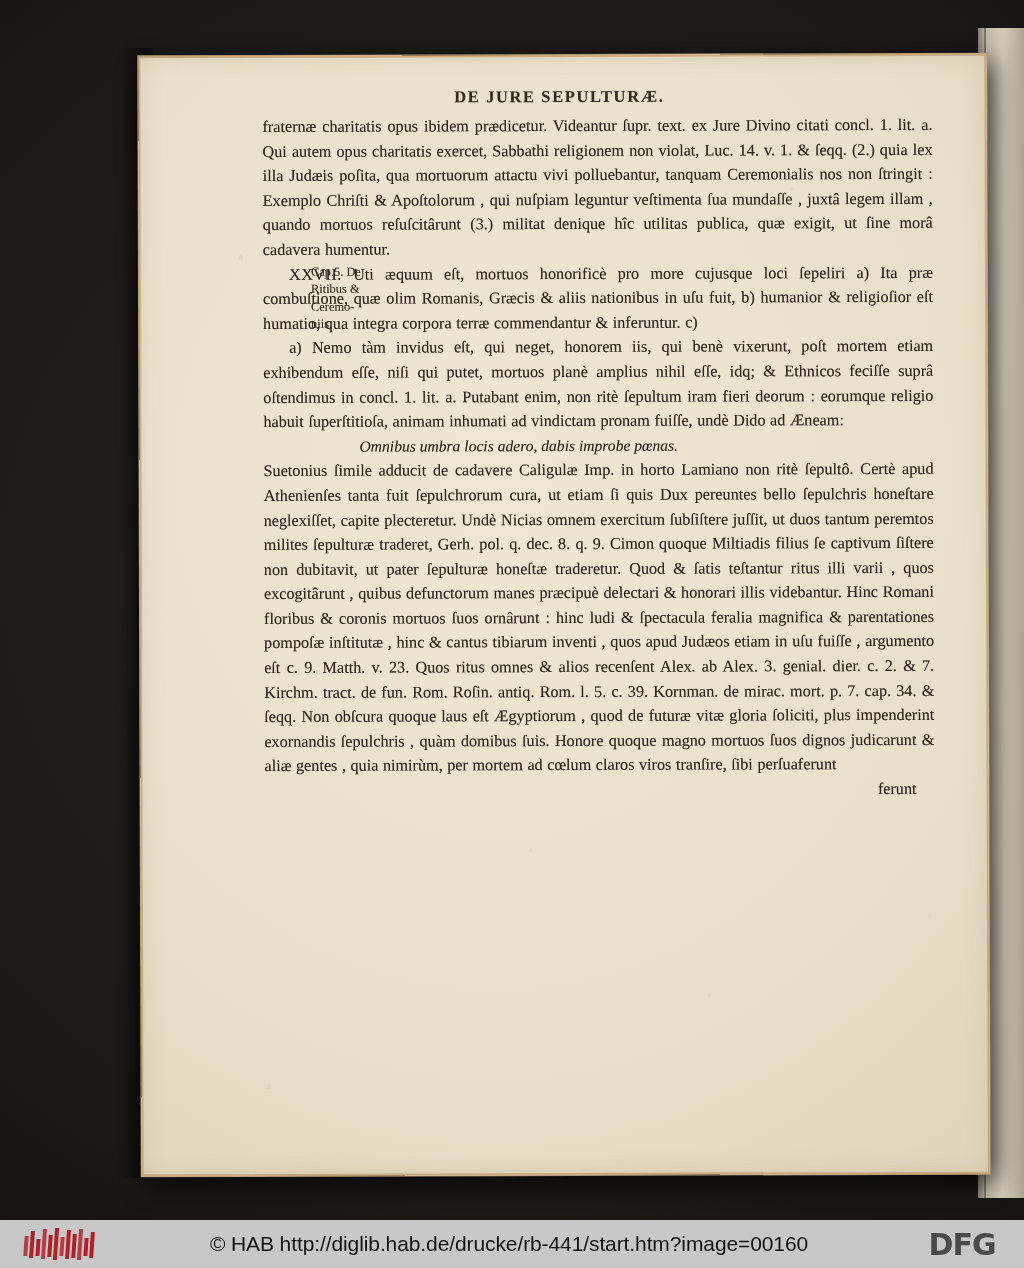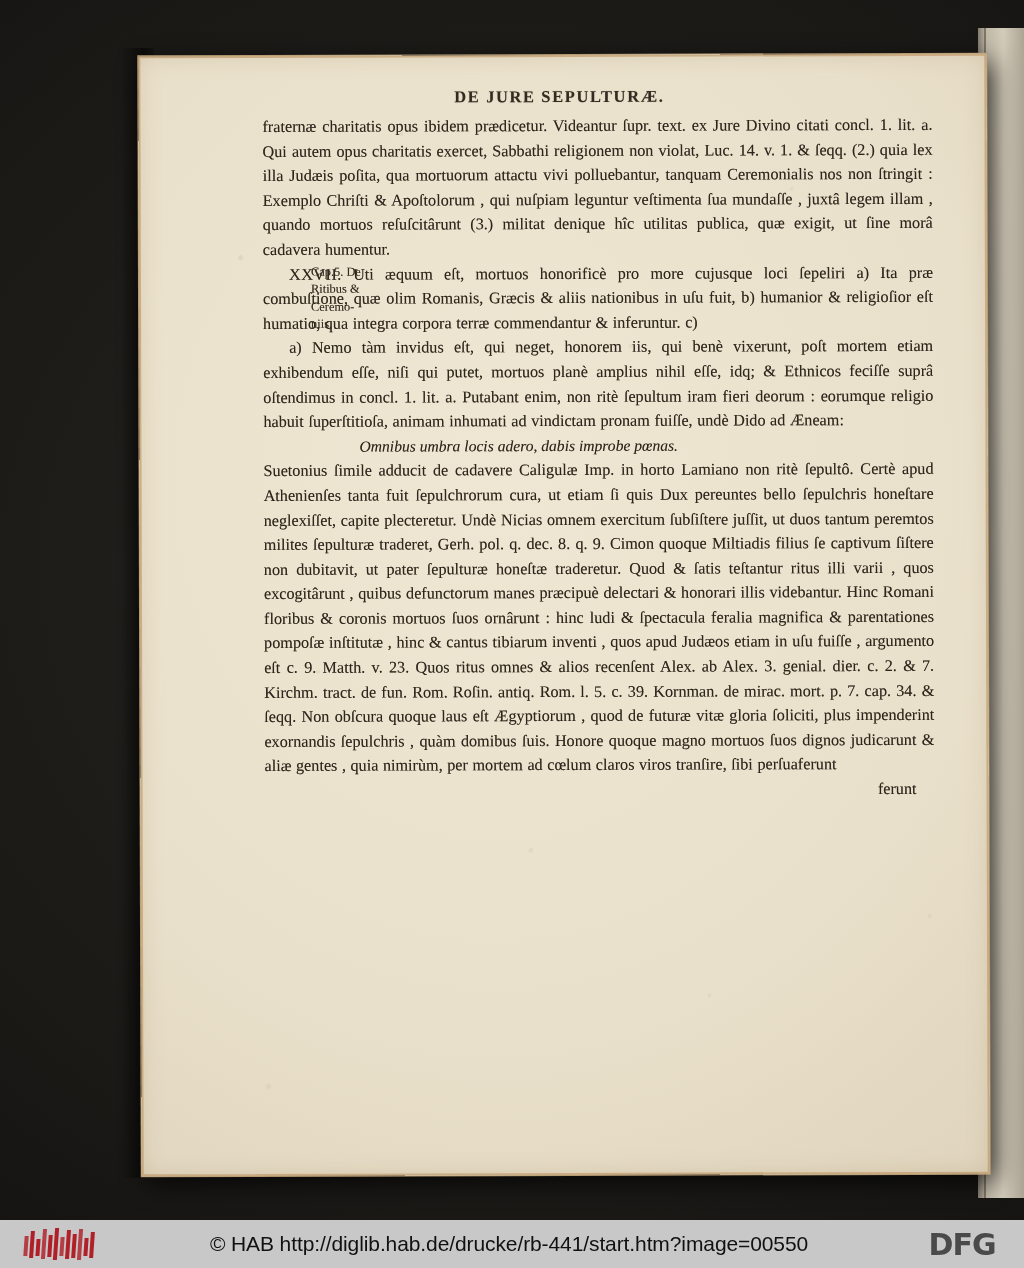--- a/index.html
+++ b/index.html
@@ -242,17 +242,17 @@
         <span class="bar" style="height: 30px; margin-top: 0px; background: rgb(176, 32, 40); opacity: 0.82;"></span>
         <span class="bar" style="height: 22px; margin-top: 3px; background: rgb(176, 32, 40); opacity: 1;"></span>
         <span class="bar" style="height: 32px; margin-top: 0px; background: rgb(176, 32, 40); opacity: 1;"></span>
         <span class="bar" style="height: 19px; margin-top: 5px; background: rgb(176, 32, 40); opacity: 0.82;"></span>
         <span class="bar" style="height: 29px; margin-top: 1px; background: rgb(176, 32, 40); opacity: 1;"></span>
         <span class="bar" style="height: 24px; margin-top: 3px; background: rgb(176, 32, 40); opacity: 1;"></span>
         <span class="bar" style="height: 31px; margin-top: 0px; background: rgb(176, 32, 40); opacity: 0.82;"></span>
         <span class="bar" style="height: 18px; margin-top: 6px; background: rgb(176, 32, 40); opacity: 1;"></span>
         <span class="bar" style="height: 26px; margin-top: 2px; background: rgb(176, 32, 40); opacity: 1;"></span>
       </div>
-    <div id="footer-credit">© HAB http://diglib.hab.de/drucke/rb-441/start.htm?image=00550</div>
+    <div id="footer-credit">© HAB http://diglib.hab.de/drucke/rb-441/start.htm?image=00160</div>
     <div id="dfg-logo">DFG</div>
   </div>
 
 </div>
 
 </body></html>

